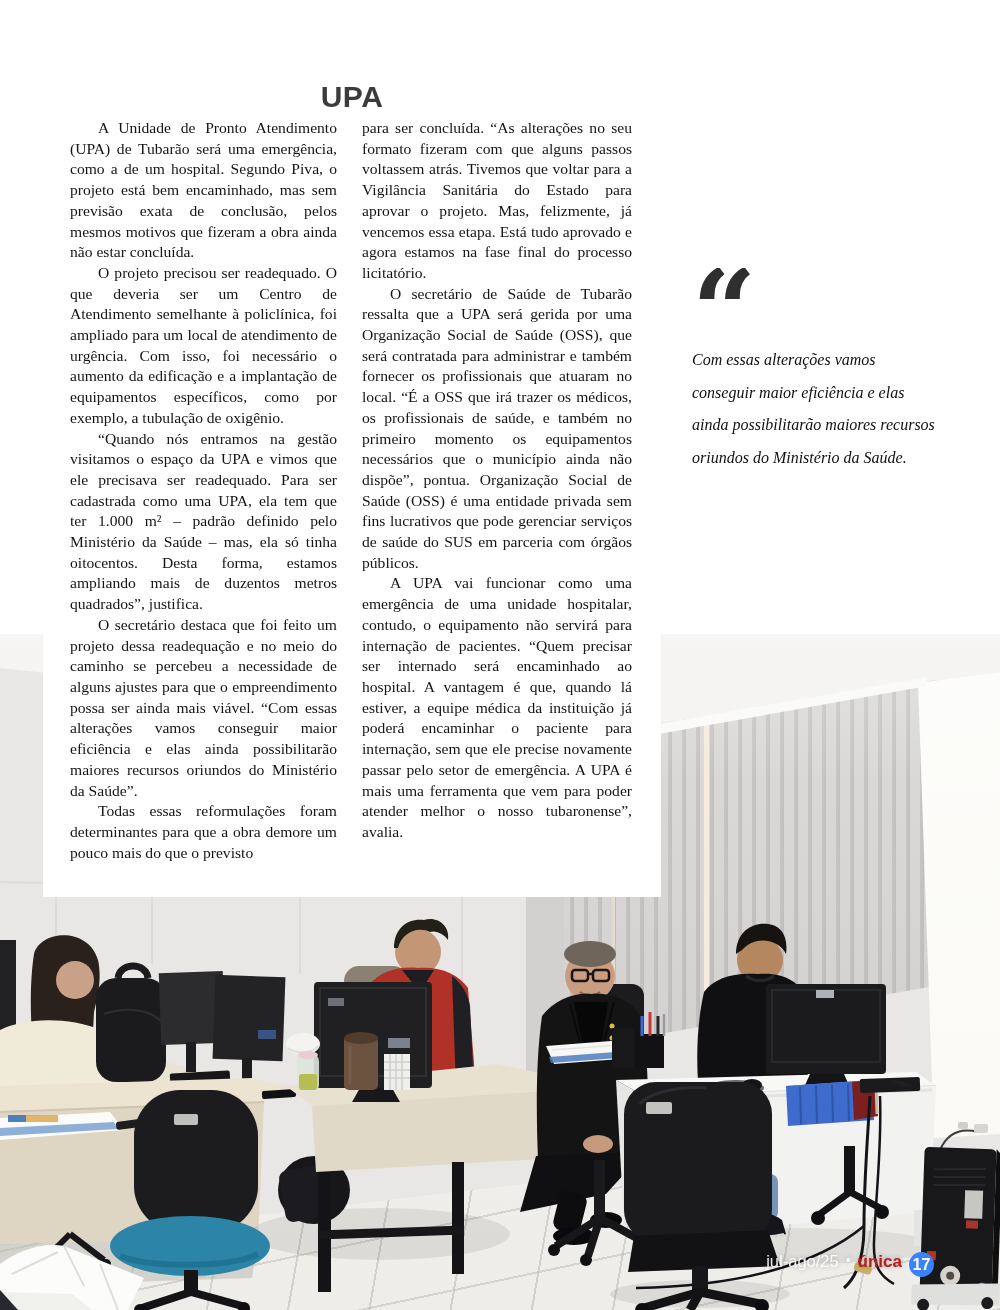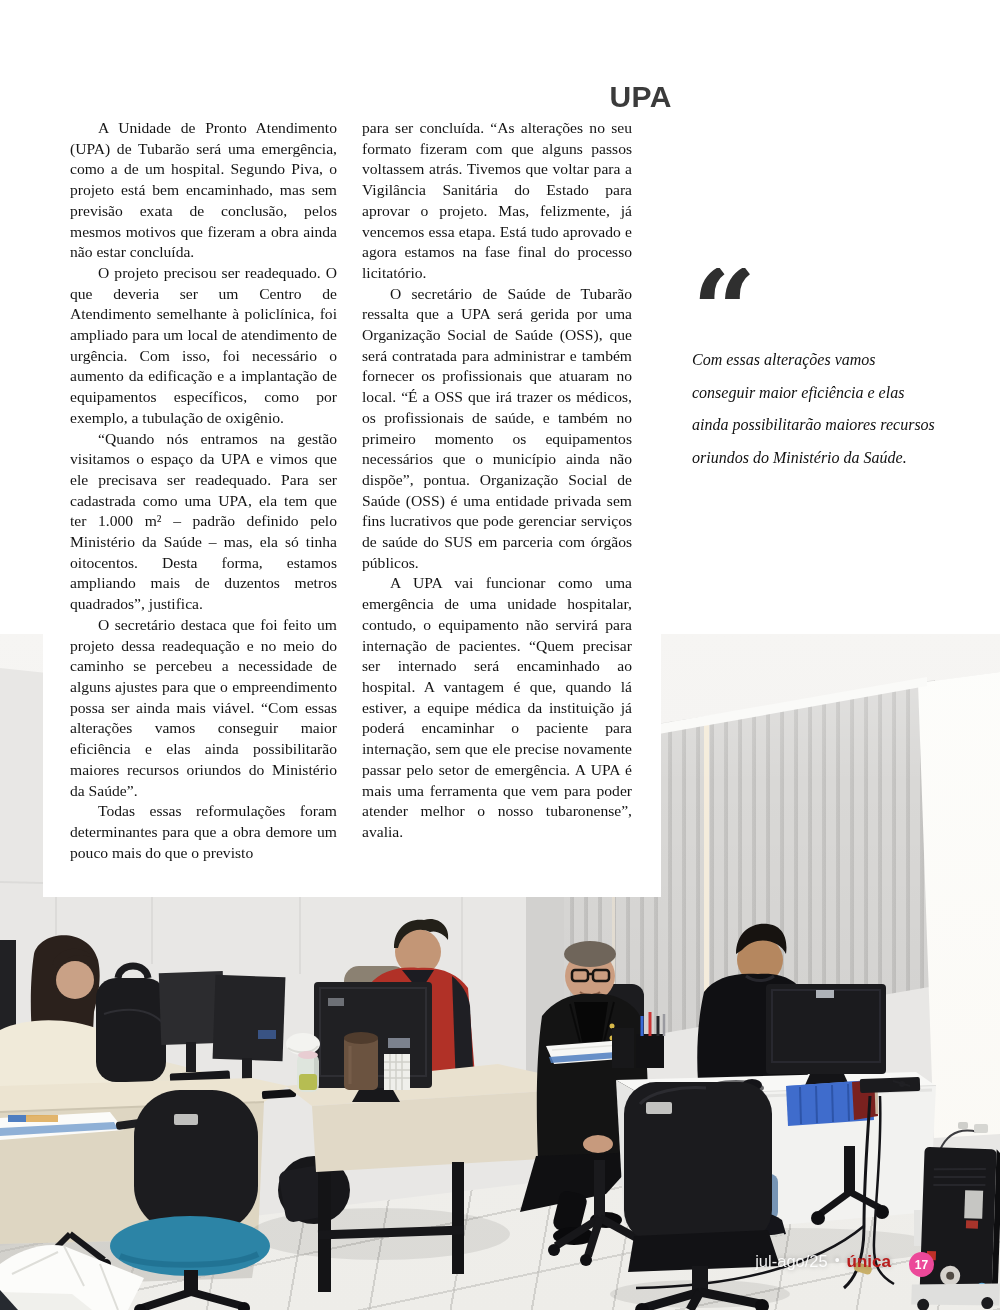--- a/index.html
+++ b/index.html
@@ -19,40 +19,40 @@
   .ph-window{background:linear-gradient(180deg,#fdfdfb,#faf8f3);
     clip-path:polygon(918px 49px,1000px 38px,1000px 500px,934px 504px);}
   .ph-floor{background:
       repeating-linear-gradient(100deg,rgba(186,185,181,.55) 0px,rgba(186,185,181,.55) 2px,rgba(0,0,0,0) 2px,rgba(0,0,0,0) 80px),
       repeating-linear-gradient(-12deg,rgba(186,185,181,.5) 0px,rgba(186,185,181,.5) 2px,rgba(0,0,0,0) 2px,rgba(0,0,0,0) 66px),
       linear-gradient(180deg,#f3f2ef,#eeede9);
     clip-path:polygon(0px 612px,540px 548px,1000px 568px,1000px 676px,0px 676px);}
   .photo svg{position:absolute;left:0;top:0;}
   
   .card{position:absolute;left:43px;top:0;width:618px;height:897px;background:#ffffff;z-index:2;}
-  .headline{position:absolute;left:11px;top:80px;width:618px;text-align:right;
+  .headline{position:absolute;left:0;top:80px;width:618px;text-align:center;
     font-family:"Liberation Sans",sans-serif;font-weight:bold;font-size:30px;letter-spacing:.5px;color:#3b3b3b;}
   .col{position:absolute;top:118px;font-size:15.6px;line-height:20.7px;text-align:justify;}
   .col-1{left:27px;width:267px;}
   .col-2{left:319px;width:270px;}
   .col p{margin:0;text-indent:28px;}
   .col p.no-indent{text-indent:0;}
   
   .pullquote{position:absolute;left:692px;top:268px;width:248px;z-index:2;}
   .quote-mark{font-family:"DejaVu Serif",serif;font-weight:bold;font-size:112px;line-height:86px;
     height:76px;color:#2f2f2f;overflow:hidden;}
   .quote-text{font-family:"Liberation Serif",serif;font-style:italic;font-size:16px;line-height:32.5px;color:#101010;}
   
   .footer{position:absolute;top:1252px;right:66px;z-index:5;display:flex;align-items:flex-start;gap:7px;
     font-family:"Liberation Sans",sans-serif;font-size:16.5px;color:rgba(255,255,255,.92);
     text-shadow:0 0 5px rgba(0,0,0,.28);}
   .footer .mag{font-weight:bold;color:#b91c1c;font-size:17px;}
   .footer .bullet{font-size:14px;}
-  .page-badge{width:25px;height:25px;border-radius:50%;background:#ec4899;color:#fff;
-    display:flex;align-items:center;justify-content:center;font-size:12px;font-weight:bold;text-shadow:none;margin-left:11px;}
+  .page-badge{width:25px;height:25px;border-radius:50%;background:#3b82f6;color:#fff;
+    display:flex;align-items:center;justify-content:center;font-size:16px;font-weight:bold;text-shadow:none;}
 </style>
 </head>
 <body>
 
 <div class="page">
 
   <div class="photo">
     <div class="ph-layer ph-ceiling"></div>
     <div class="ph-layer ph-blinds"></div>
     <div class="ph-sliver1"></div>

